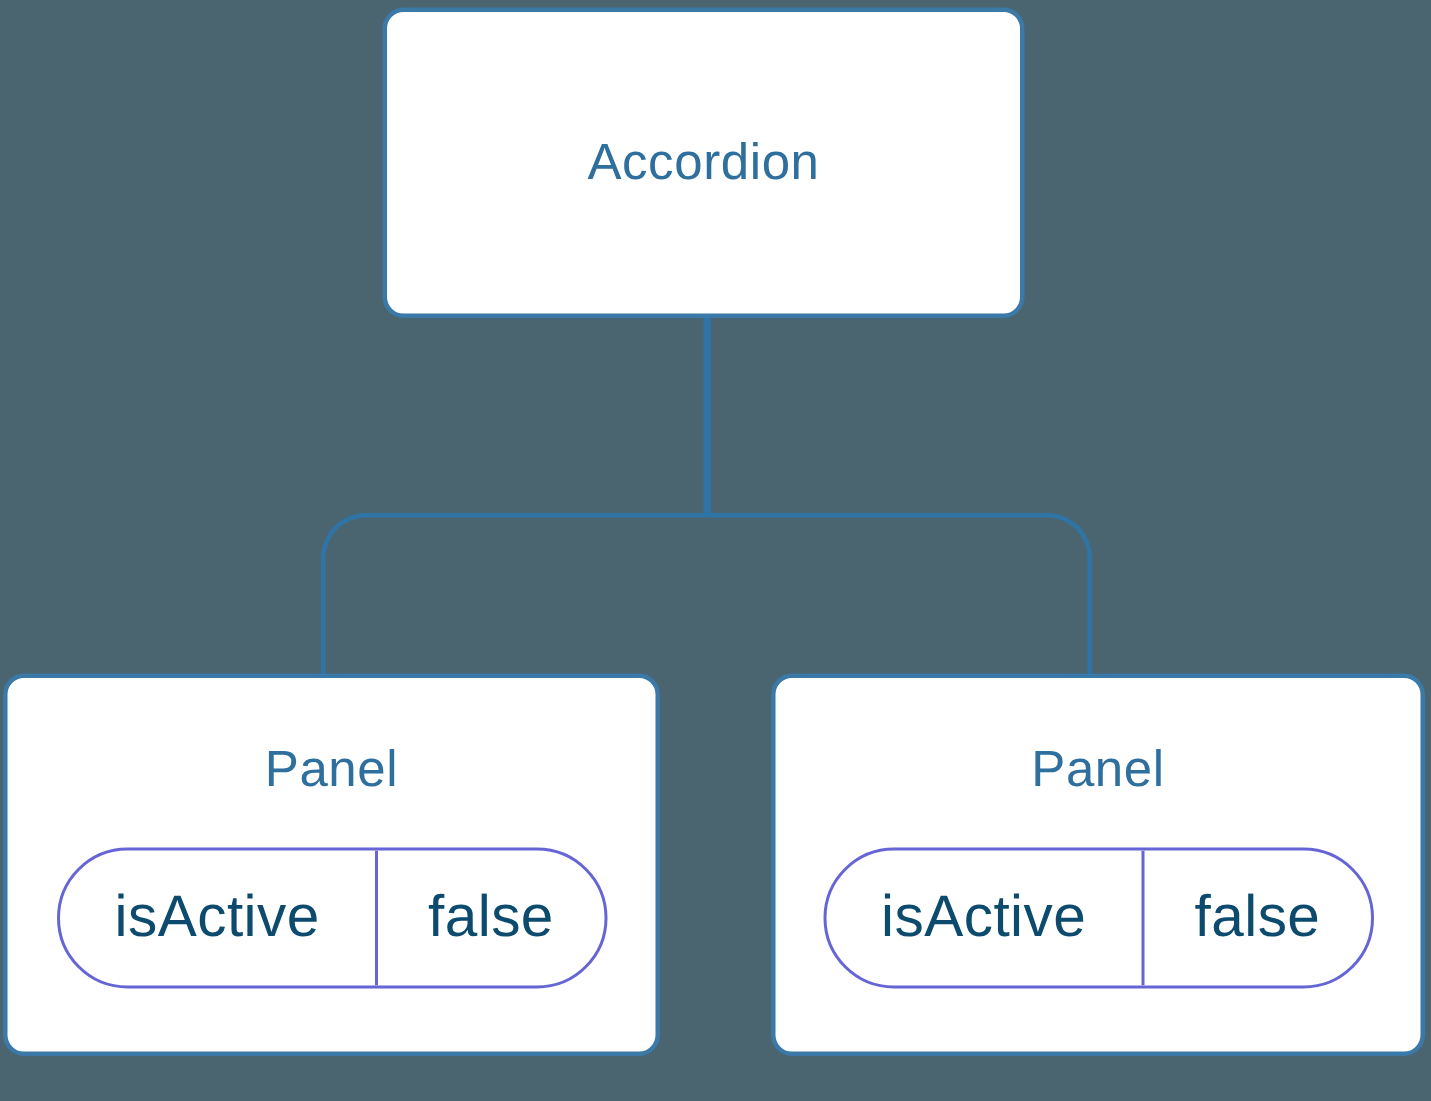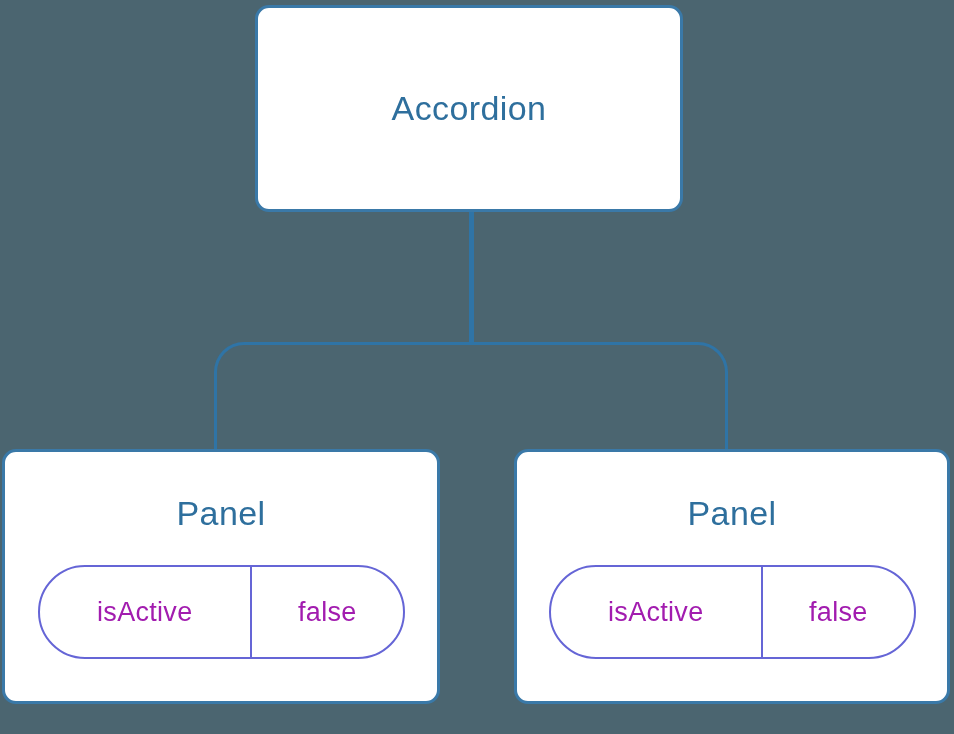--- a/index.html
+++ b/index.html
@@ -61,22 +61,22 @@
     border: 2px solid #6565d6;
     border-radius: 47px;
     display: flex;
     overflow: hidden;
     background: #ffffff;
   }
   .pill-cell {
     display: flex;
     align-items: center;
     justify-content: center;
-    color: #a21caf;
-    font-size: 27px;
+    color: #0c4a6e;
+    font-size: 39px;
     letter-spacing: 0.3px;
   }
   .pill-key {
     flex: 1.4;
     border-right: 2px solid #6565d6;
   }
   .pill-value {
     flex: 1;
   }
   

